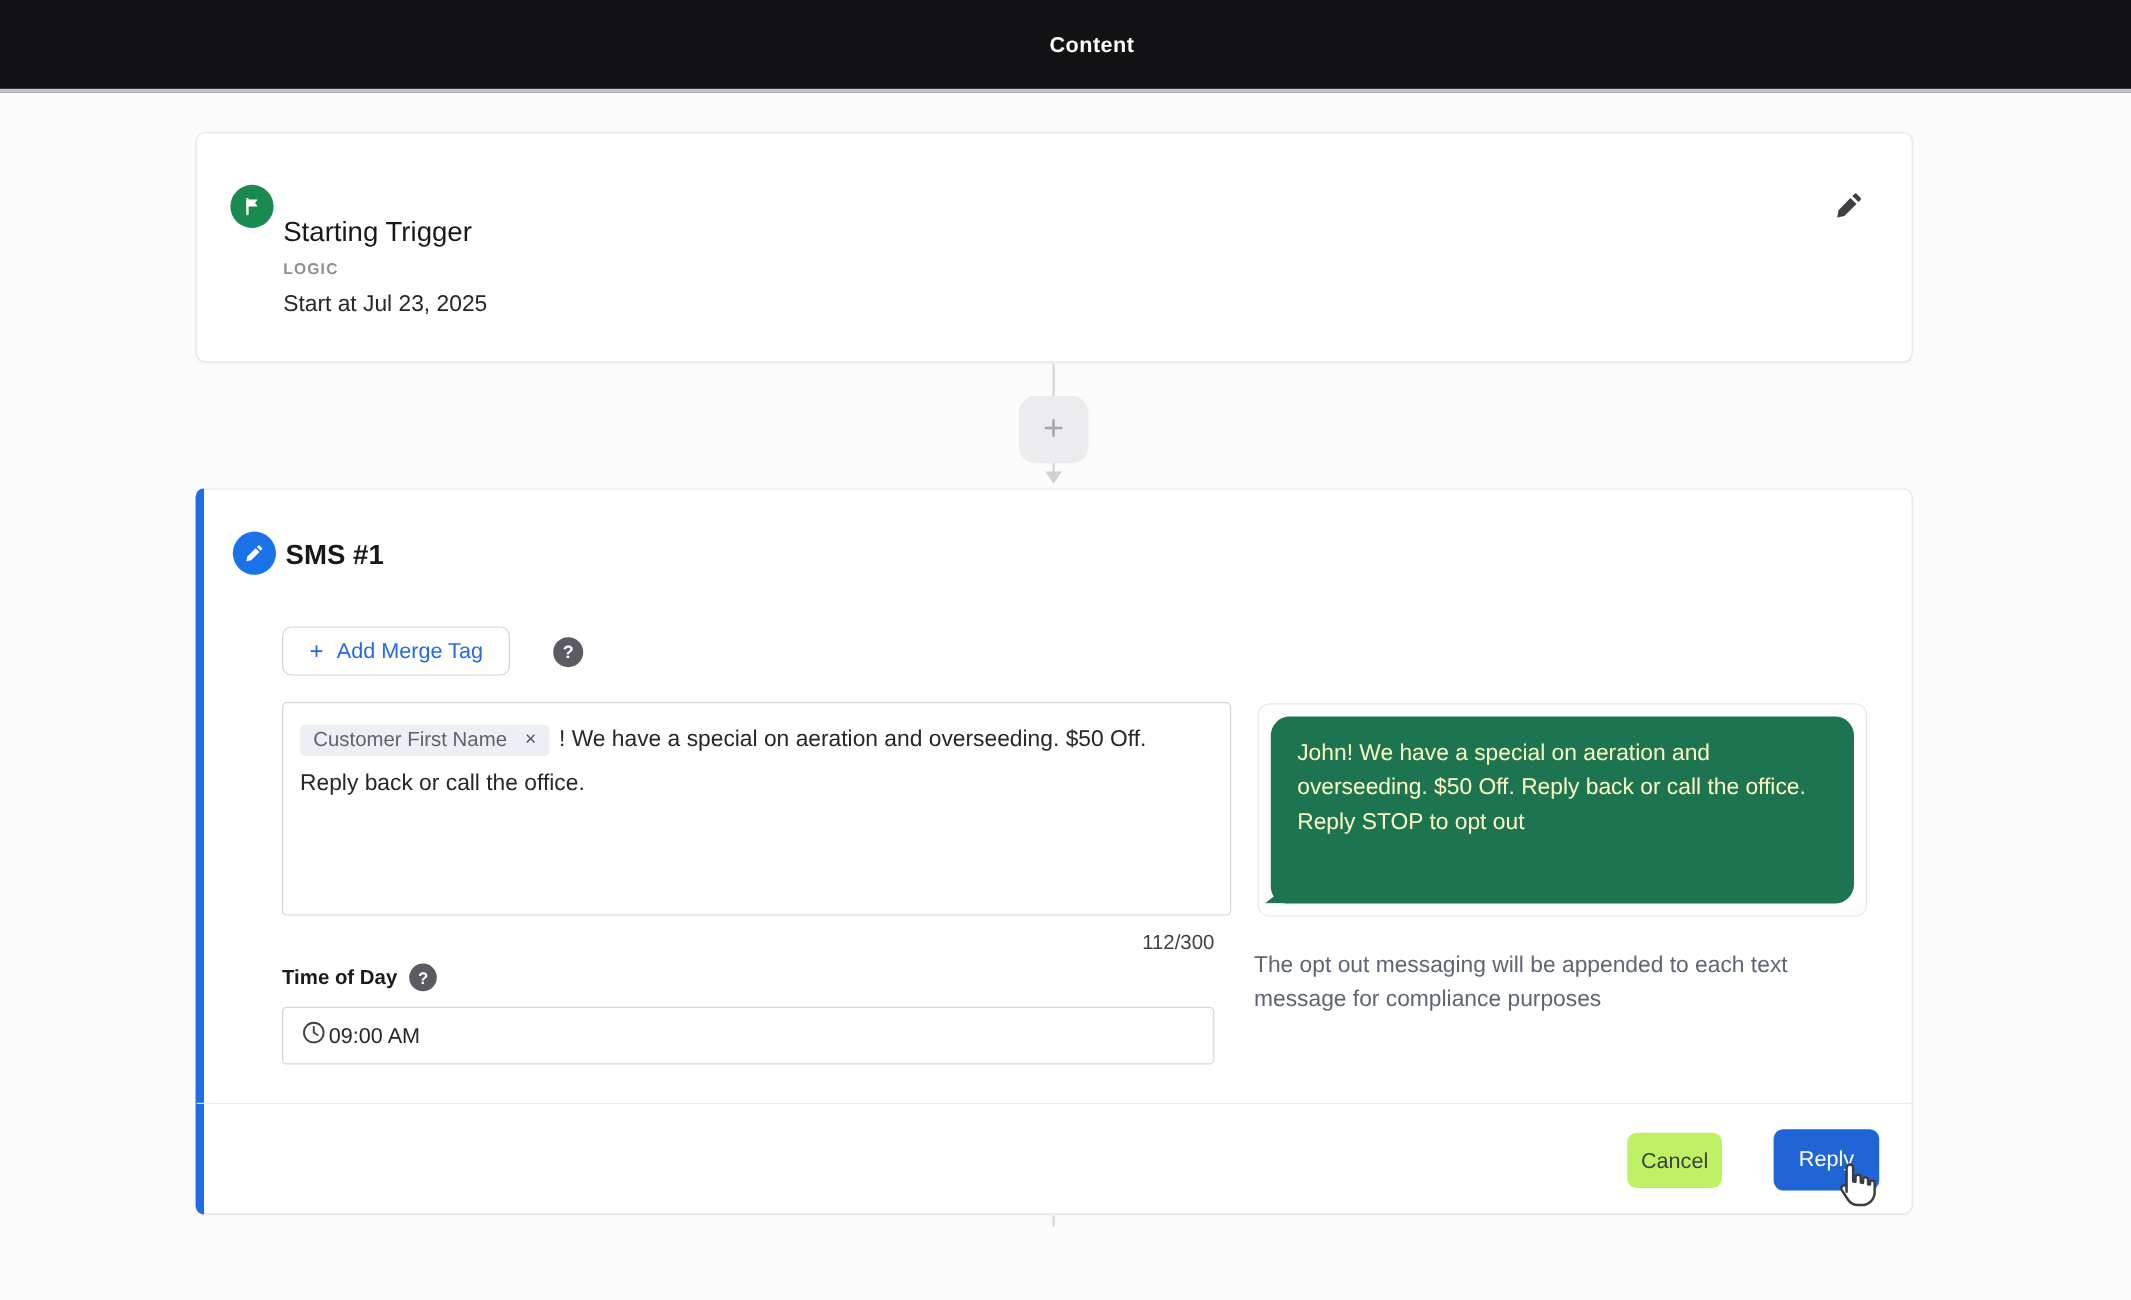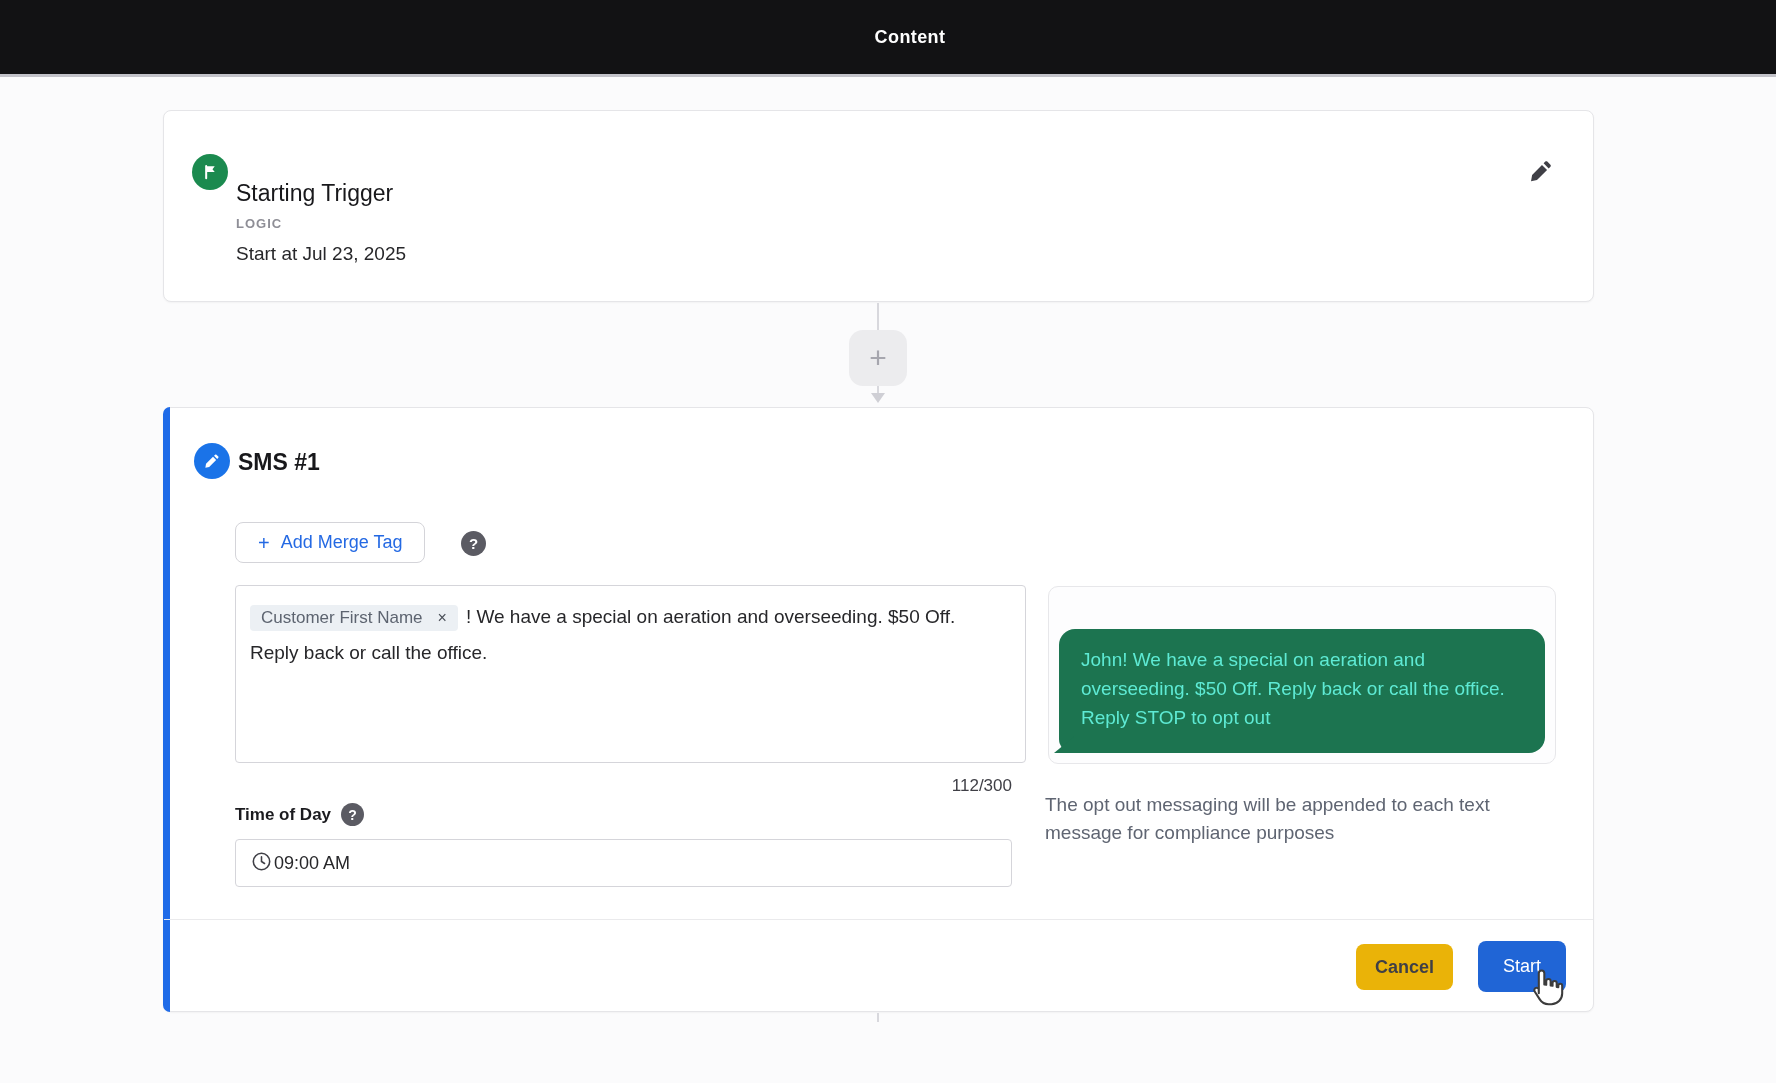--- a/index.html
+++ b/index.html
@@ -106,38 +106,38 @@
   .time-value { font-size:18px; color:#27272a; }
 
   
   .preview-panel {
     position:absolute; left:884px; top:178px; width:508px; height:178px;
     background:#fdfdfe; border:1px solid #e7e7ea; border-radius:10px;
   }
   .bubble {
     position:absolute; left:10px; top:10px; right:10px; bottom:10px;
     background:#1c7450; border-radius:16px; border-bottom-left-radius:14px;
-    padding:16px 22px; color:#5eead4; font-size:19px; line-height:29px;margin-top:32px;
+    padding:16px 22px; color:#fef9c3; font-size:19px; line-height:29px;
   }
   .bubble::after {
     content:""; position:absolute; left:-5px; bottom:0;
     width:20px; height:18px; background:#1c7450;
     clip-path:polygon(0 100%, 100% 10%, 100% 100%);
   }
   .compliance-note {
     position:absolute; left:881px; top:383px; width:502px;
     font-size:19px; line-height:28px; color:#5f6572;
   }
 
   
   .card-footer-divider { position:absolute; left:0; right:0; top:511px; border-top:1px solid #eaeaec; }
   .btn-cancel {
-    position:absolute; left:1192px; top:536px; width:97px; height:46px;
-    background:#eab308; border:none; border-radius:8px;
-    font-family:inherit; font-size:18px; font-weight:700; color:#3f3f46; cursor:pointer;
+    position:absolute; left:1192px; top:536px; width:79px; height:46px;
+    background:#bef264; border:none; border-radius:8px;
+    font-family:inherit; font-size:18px; font-weight:400; color:#3f3f46; cursor:pointer;
   }
   .btn-save {
     position:absolute; left:1314px; top:533px; width:88px; height:51px;
     background:#2065d6; border:none; border-radius:8px;
     font-family:inherit; font-size:18px; font-weight:500; color:#ffffff; cursor:pointer;
   }
 
   .cursor-hand { position:absolute; left:1523px; top:963px; z-index:20; pointer-events:none; }
 </style>
 </head>
@@ -214,21 +214,21 @@
   <div class="preview-panel">
     <div class="bubble">
       <span>John! We have a special on aeration and overseeding. $50 Off. Reply back or call the office.</span><br>
       <span>Reply STOP to opt out</span>
     </div>
   </div>
   <p class="compliance-note">The opt out messaging will be appended to each text message for compliance purposes</p>
 
   <div class="card-footer-divider"></div>
   <button class="btn-cancel">Cancel</button>
-  <button class="btn-save">Start</button>
+  <button class="btn-save">Reply</button>
 </section>
 
 <div class="conn-stub"></div>
 
 <div class="cursor-hand">
   <svg width="44" height="48" viewBox="0 0 32 34">
     <path d="M11.5 21.5V7c0-1.1.9-2 2-2s2 .9 2 2v8.2l1.4.2v-2.6c0-.9.7-1.6 1.6-1.6s1.6.7 1.6 1.6v3.1l1.4.2v-2c0-.8.7-1.5 1.5-1.5s1.5.7 1.5 1.5v2.8l1.2.2v-1.1c0-.8.6-1.4 1.4-1.4s1.4.6 1.4 1.4v5.7c0 4.3-3.5 7.8-7.8 7.8h-2.1c-2.6 0-5-1.3-6.4-3.5l-3.7-5.7c-.5-.8-.3-1.9.5-2.4.8-.5 1.8-.3 2.4.5z" fill="#ffffff" stroke="#3c3c3c" stroke-width="1.5" stroke-linejoin="round"></path>
   </svg>
 </div>
 

